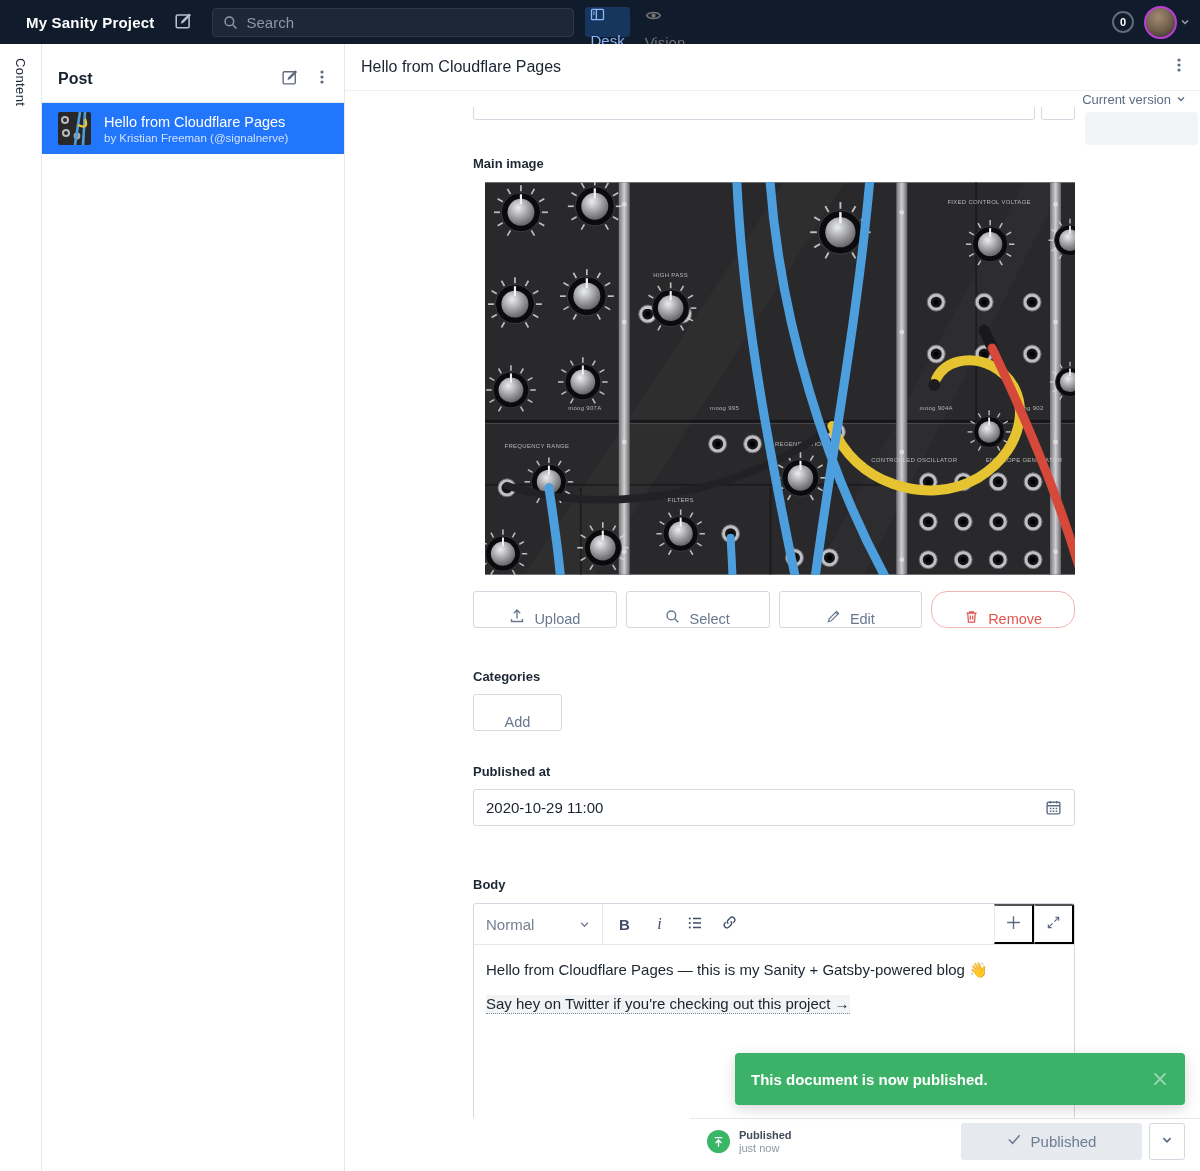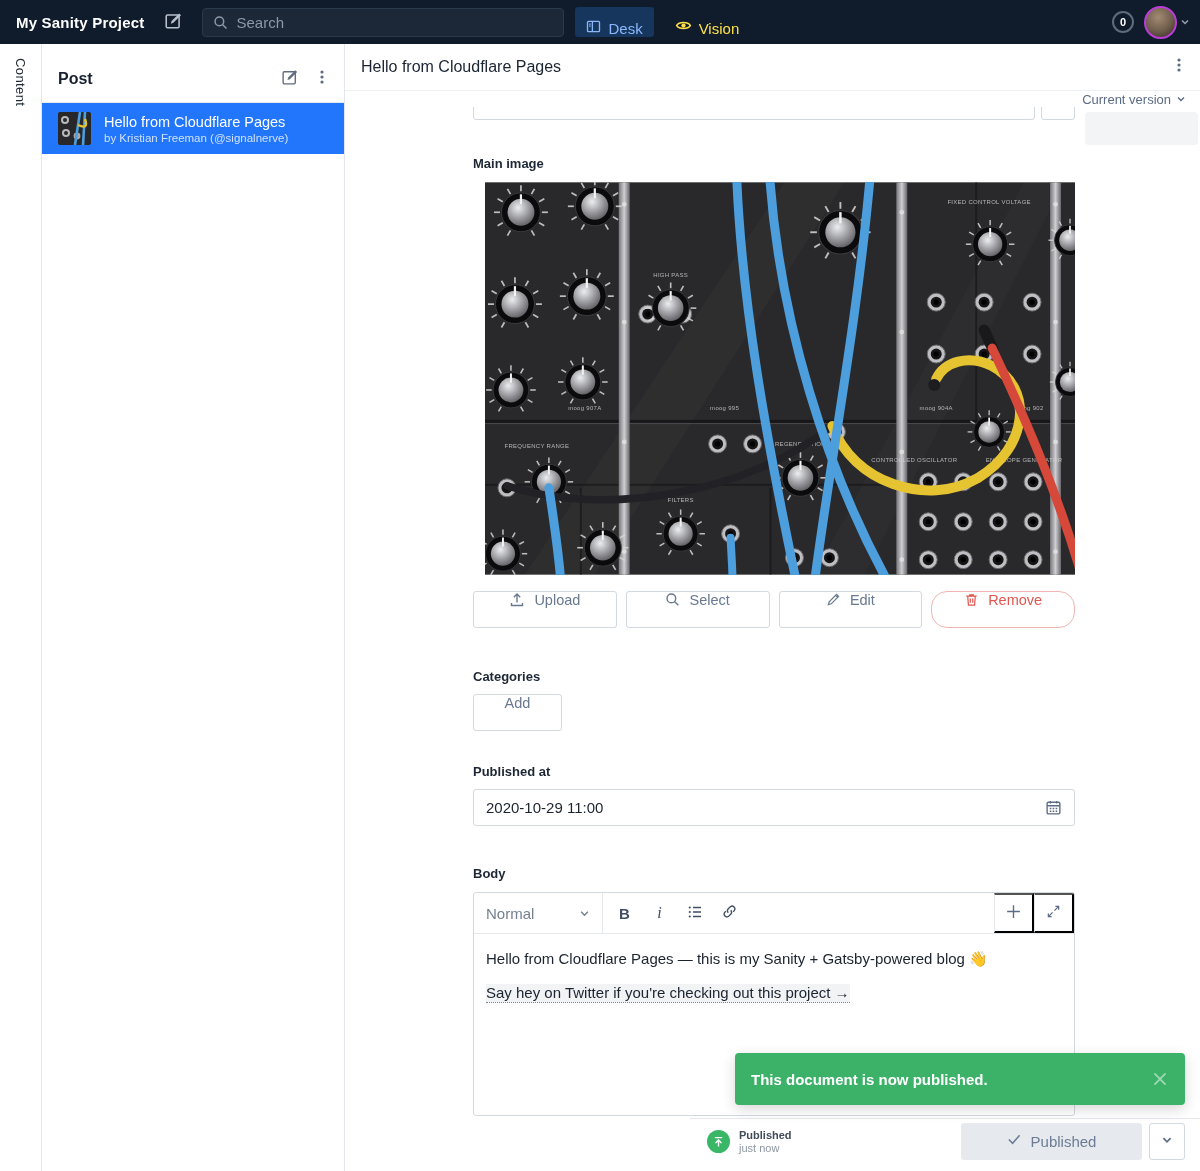--- a/index.html
+++ b/index.html
@@ -2,30 +2,30 @@
 <html><head>
 <meta charset="utf-8">
 <style>
   * { margin:0; padding:0; box-sizing:border-box; }
   html,body { width:1200px; height:1171px; }
   body { font-family:"Liberation Sans",sans-serif; background:#fff; }
   .page { position:relative; width:1200px; height:1171px; overflow:hidden; background:#fff; }
 
   
   .navbar { position:absolute; top:0; left:0; right:0; height:44px; background:#101b2c; display:flex; align-items:center; }
-  .nav-title { margin-left:16px; font-size:15px; font-weight:700; color:#fff; letter-spacing:.2px; }
+  .nav-title { margin-left:26px; font-size:15px; font-weight:700; color:#fff; letter-spacing:.2px; }
   .icon-btn { display:flex; align-items:center; justify-content:center; background:none; border:none; cursor:pointer; }
   .nav-edit { margin-left:20px; color:#b9c1cd; }
   .search { margin-left:19px; width:362px; height:29px; background:#1c2737; border:1px solid #2b394c; border-radius:4px; display:flex; align-items:center; padding:0 10px; gap:8px; }
   .search input { flex:1; background:transparent; border:none; outline:none; color:#e3e8ef; font-size:15px; font-family:inherit; }
   .search input::placeholder { color:#8d97a7; }
   .search-ic { color:#8d97a7; display:flex; }
-  .tab { display:flex; align-items:flex-end; gap:7px; font-size:15px; height:30px; padding:0 11px; border-radius:3px; cursor:pointer; }
+  .tab { display:flex; align-items:flex-start; gap:7px; font-size:15px; height:30px; padding:0 5px; border-radius:3px; cursor:pointer;flex-direction:column; }
   .tab-desk { margin-left:11px; background:#16365e; color:#8cb8fb; font-weight:500; }
-  .tab-vision { margin-left:10px; color:#fde047; }
+  .tab-vision { margin-left:10px; color:#737373; }
   .nav-spacer { flex:1; }
   .badge { width:22px; height:22px; border:2px solid #5f6a7b; border-radius:50%; color:#fff; font-size:11px; font-weight:700; display:flex; align-items:center; justify-content:center; margin-right:10px; cursor:pointer; }
   .avatar { width:33px; height:33px; border-radius:50%; border:2px solid #bb3dd8; background:radial-gradient(circle at 42% 32%, #a28b74, #6e5c4b 55%, #352c24 95%); cursor:pointer; }
   .nav-chev { margin:0 10px 0 3px; color:#97a0ae; display:flex; }
 
   
   .rail { position:absolute; top:44px; left:0; width:42px; bottom:0; background:#fff; border-right:1px solid #e3e6ea; display:flex; justify-content:center; }
   .rail-label { writing-mode:vertical-rl; margin-top:14px; font-size:13px; font-weight:500; color:#222b38; letter-spacing:.4px; }
 
   
@@ -48,25 +48,25 @@
   .scroll { position:absolute; top:63px; left:0; right:0; bottom:53px; overflow:hidden; }
   .ghostbox { position:absolute; top:5px; left:740px; width:113px; height:33px; background:#f2f4f6; border-radius:4px; }
   .form { width:602px; margin-left:128px; }
   .frag-row { display:flex; gap:6px; margin-top:-24px; }
   .frag-input { flex:1; height:37px; border:1px solid #d3d9e0; border-radius:3px; background:#fff; }
   .frag-btn { width:34px; height:37px; border:1px solid #d3d9e0; border-radius:3px; background:#fff; }
   .field-label { font-size:13px; font-weight:600; color:#1d2735; }
   .lbl-image { margin-top:36px; }
   .lbl-cat { margin-top:41px; }
   .lbl-pub { margin-top:33px; }
-  .lbl-body { margin-top:40px; }
+  .lbl-body { margin-top:51px; }
   .img-wrap { margin:11px 0 0 12px; width:590px; height:393px; }
   .img-wrap svg { display:block; }
   .btn-row { margin-top:16px; display:flex; gap:9px; }
-  .btn { height:37px; border:1px solid #d3d9e0; border-radius:3px; background:#fff; display:flex; align-items:flex-start; justify-content:center; gap:9px; font-size:14.5px; font-weight:500; color:#68788f; cursor:pointer; font-family:inherit; }
+  .btn { height:37px; border:1px solid #d3d9e0; border-radius:3px; background:#fff; display:flex; align-items:flex-end; justify-content:center; gap:9px; font-size:14.5px; font-weight:500; color:#68788f; cursor:pointer; font-family:inherit; }
   .btn-row .btn { flex:1; }
   .btn.danger { color:#e0564f; border-color:#f1b6b2;border-radius:16px; }
   .add-btn { margin-top:10px; width:89px; }
   .date-input { margin-top:10px; height:37px; border:1px solid #d3d9e0; border-radius:3px; display:flex; align-items:center; padding:0 12px; }
   .date-input input { flex:1; border:none; outline:none; font-size:15px; color:#1c2430; font-family:inherit; background:transparent; }
   .cal-ic { color:#5c6c84; display:flex; }
   .editor { margin-top:11px; height:224px; border:1px solid #d3d9e0; border-radius:3px; overflow:hidden; }
   .toolbar { height:41px; border-bottom:1px solid #e6e9ec; display:flex; align-items:stretch; }
   .style-sel { width:129px; display:flex; align-items:center; justify-content:space-between; padding:0 12px; border-right:1px solid #e6e9ec; color:#747f90; font-size:15px; cursor:pointer;text-align:center; }
   .fmt { display:flex; align-items:center; padding-left:4px; }

